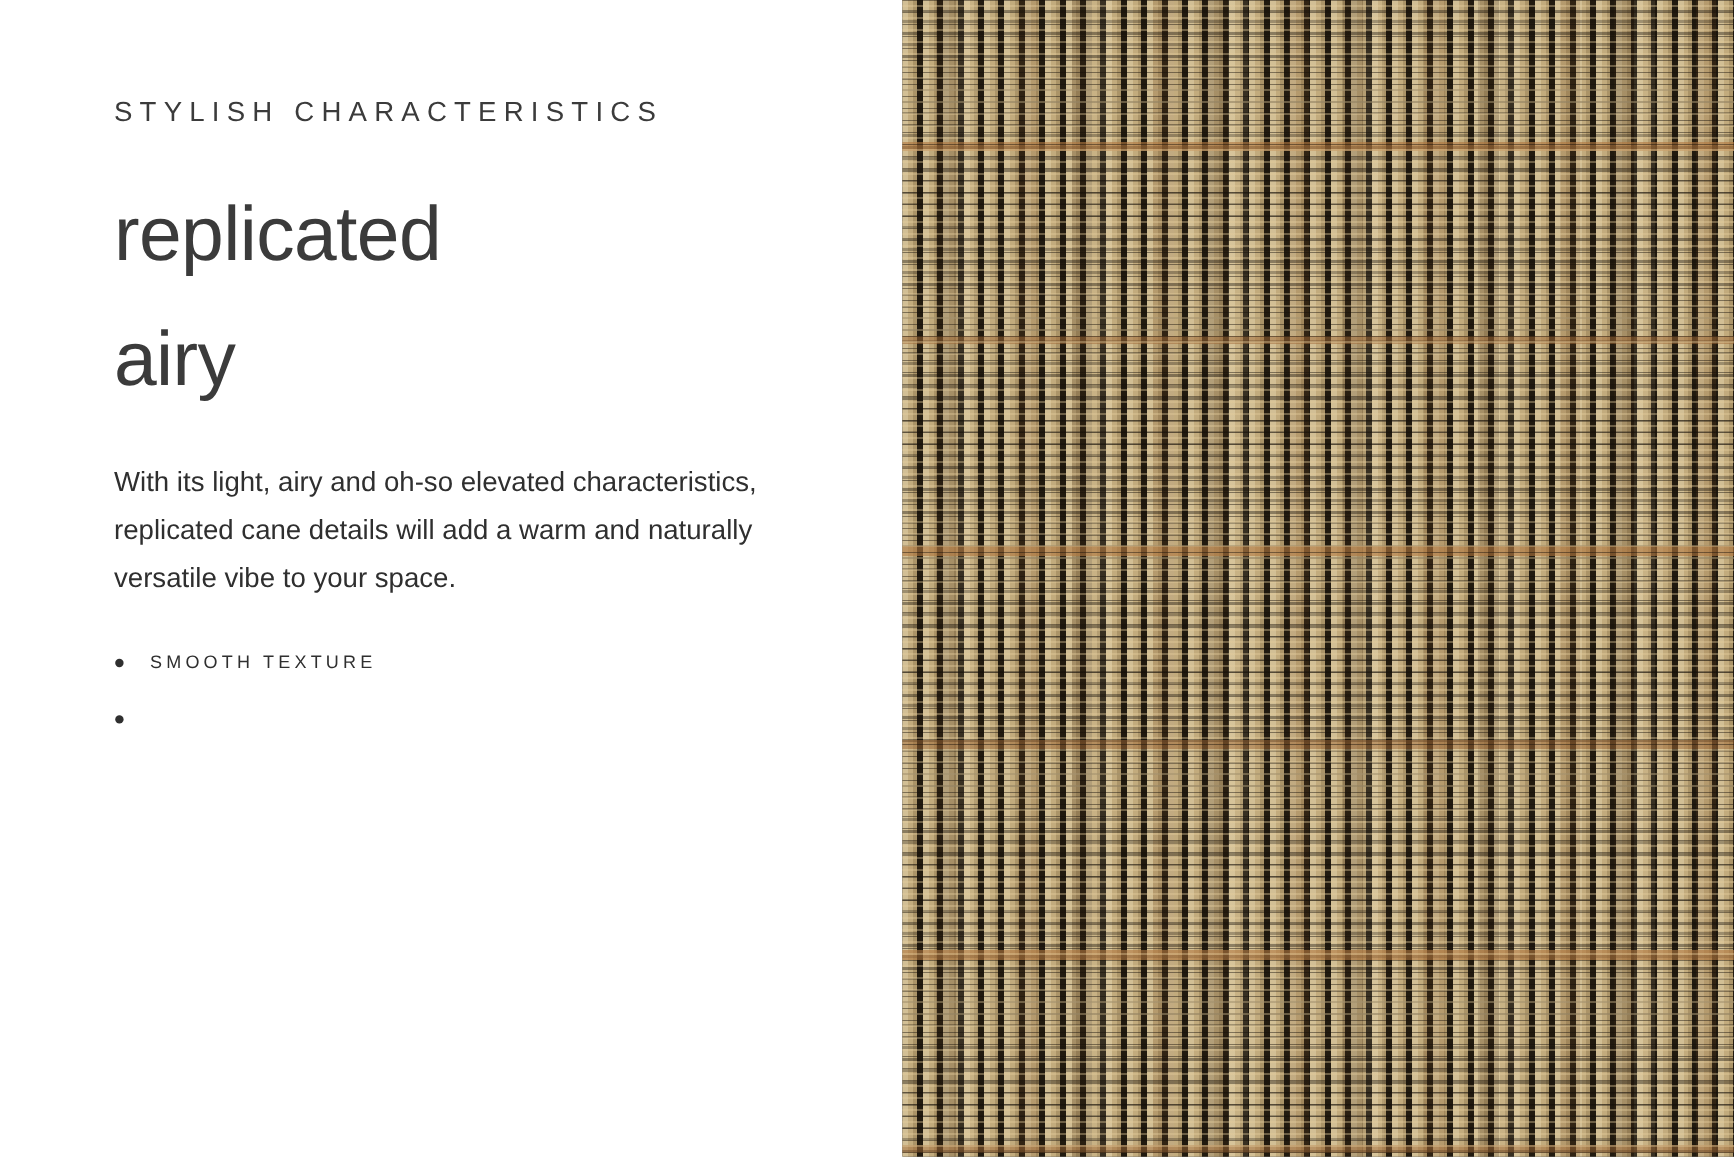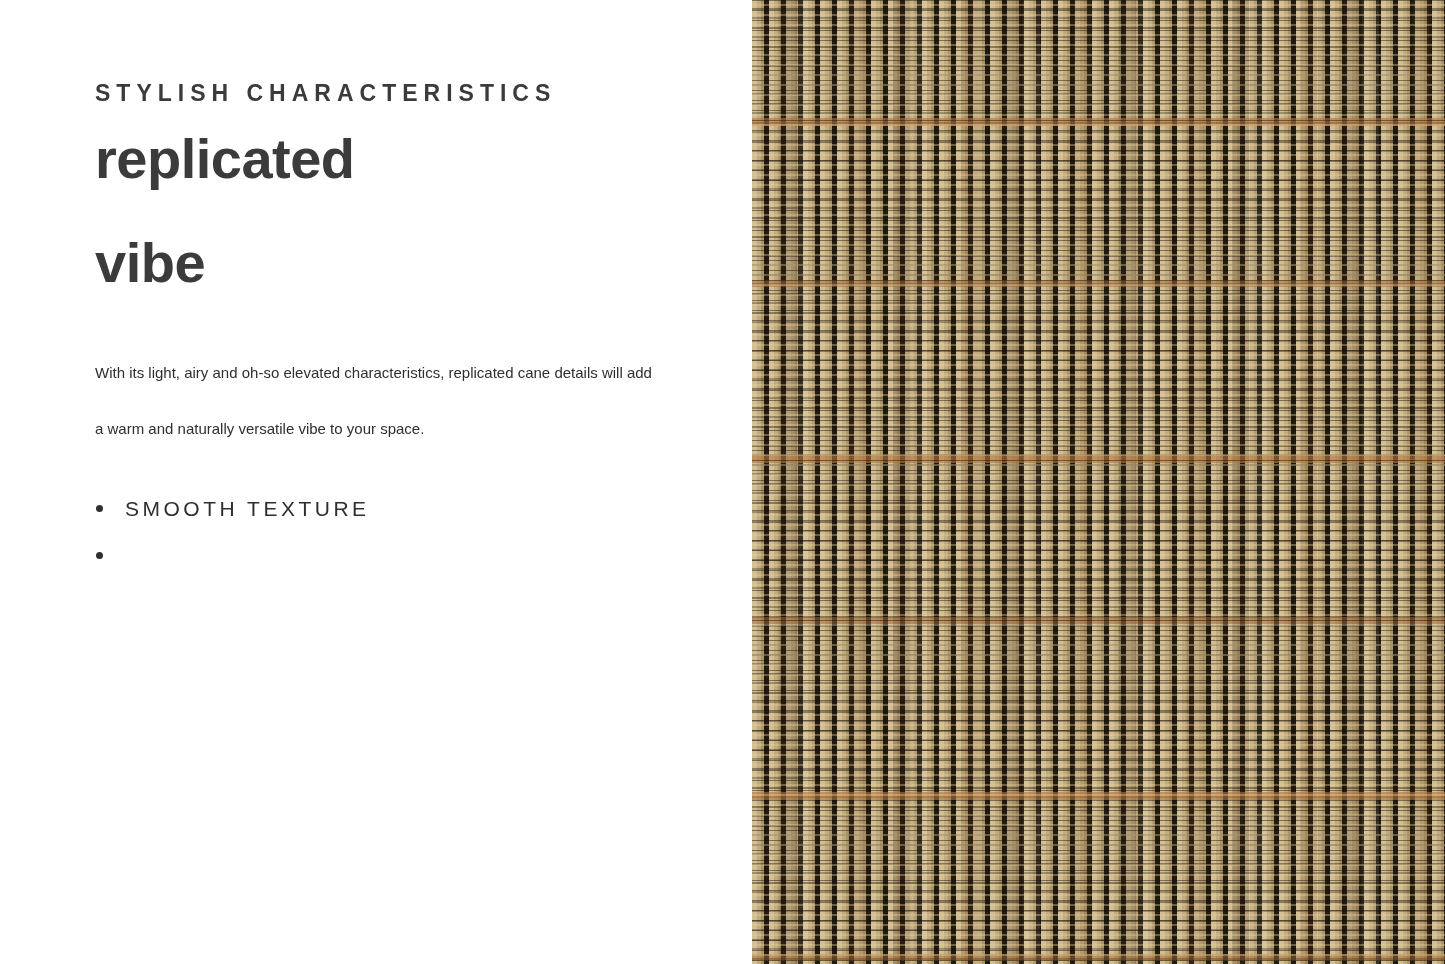--- a/index.html
+++ b/index.html
@@ -19,49 +19,50 @@
   .info-panel {
     width: 752px;
     flex: 0 0 752px;
     height: 100%;
     background: var(--color-page_bg, #ffffff);
     padding: 80px 60px 0 95px;
   }
   .eyebrow {
     font-size: 23px;
     letter-spacing: 6px;
-    font-weight: 700;
+    font-weight: 400;
     color: var(--color-text_primary, #3b3b3b);
     white-space: nowrap;
   }
   .heading {
-    font-size: 56px;
+    margin-top: 36px;
+    font-size: 64px;
     line-height: 104px;
-    font-weight: bold;
+    font-weight: normal;
     letter-spacing: -0.5px;
     color: var(--color-text_primary, #3b3b3b);
   }
   .heading .heading-line { display: block; }
   .description {
     margin-top: 30px;
     max-width: 560px;
-    font-size: 15px;
-    line-height: 56px;
+    font-size: 23px;
+    line-height: 40px;
     color: var(--color-text_body, #333333);
   }
   .feature-list {
     margin-top: 37px;
     list-style: none;
     max-width: 470px;
   }
   .feature-item {
     position: relative;
     padding-left: 30px;
     margin-bottom: 18px;
-    font-size: 21px;
+    font-size: 15px;
     line-height: 29px;
     letter-spacing: 3.5px;
     color: var(--color-text_body, #2f2f2f);
     text-transform: uppercase;
   }
   .bullet-marker {
     position: absolute;
     left: 1px;
     top: 11px;
     width: 7px;
@@ -114,21 +115,21 @@
 <body>
 
 <div class="page">
 
   <div class="info-panel">
 
     <div class="eyebrow">STYLISH CHARACTERISTICS</div>
 
     <h1 class="heading">
       <span class="heading-line">replicated</span>
-      <span class="heading-line">vibe</span>
+      <span class="heading-line">airy</span>
     </h1>
 
     <p class="description">With its light, airy and oh-so elevated characteristics, replicated cane details will add a warm and naturally versatile vibe to your space.</p>
 
     <ul class="feature-list">
       <li class="feature-item">
         <span class="bullet-marker"></span>
         <span>SMOOTH TEXTURE</span>
       </li>
       <li class="feature-item">

